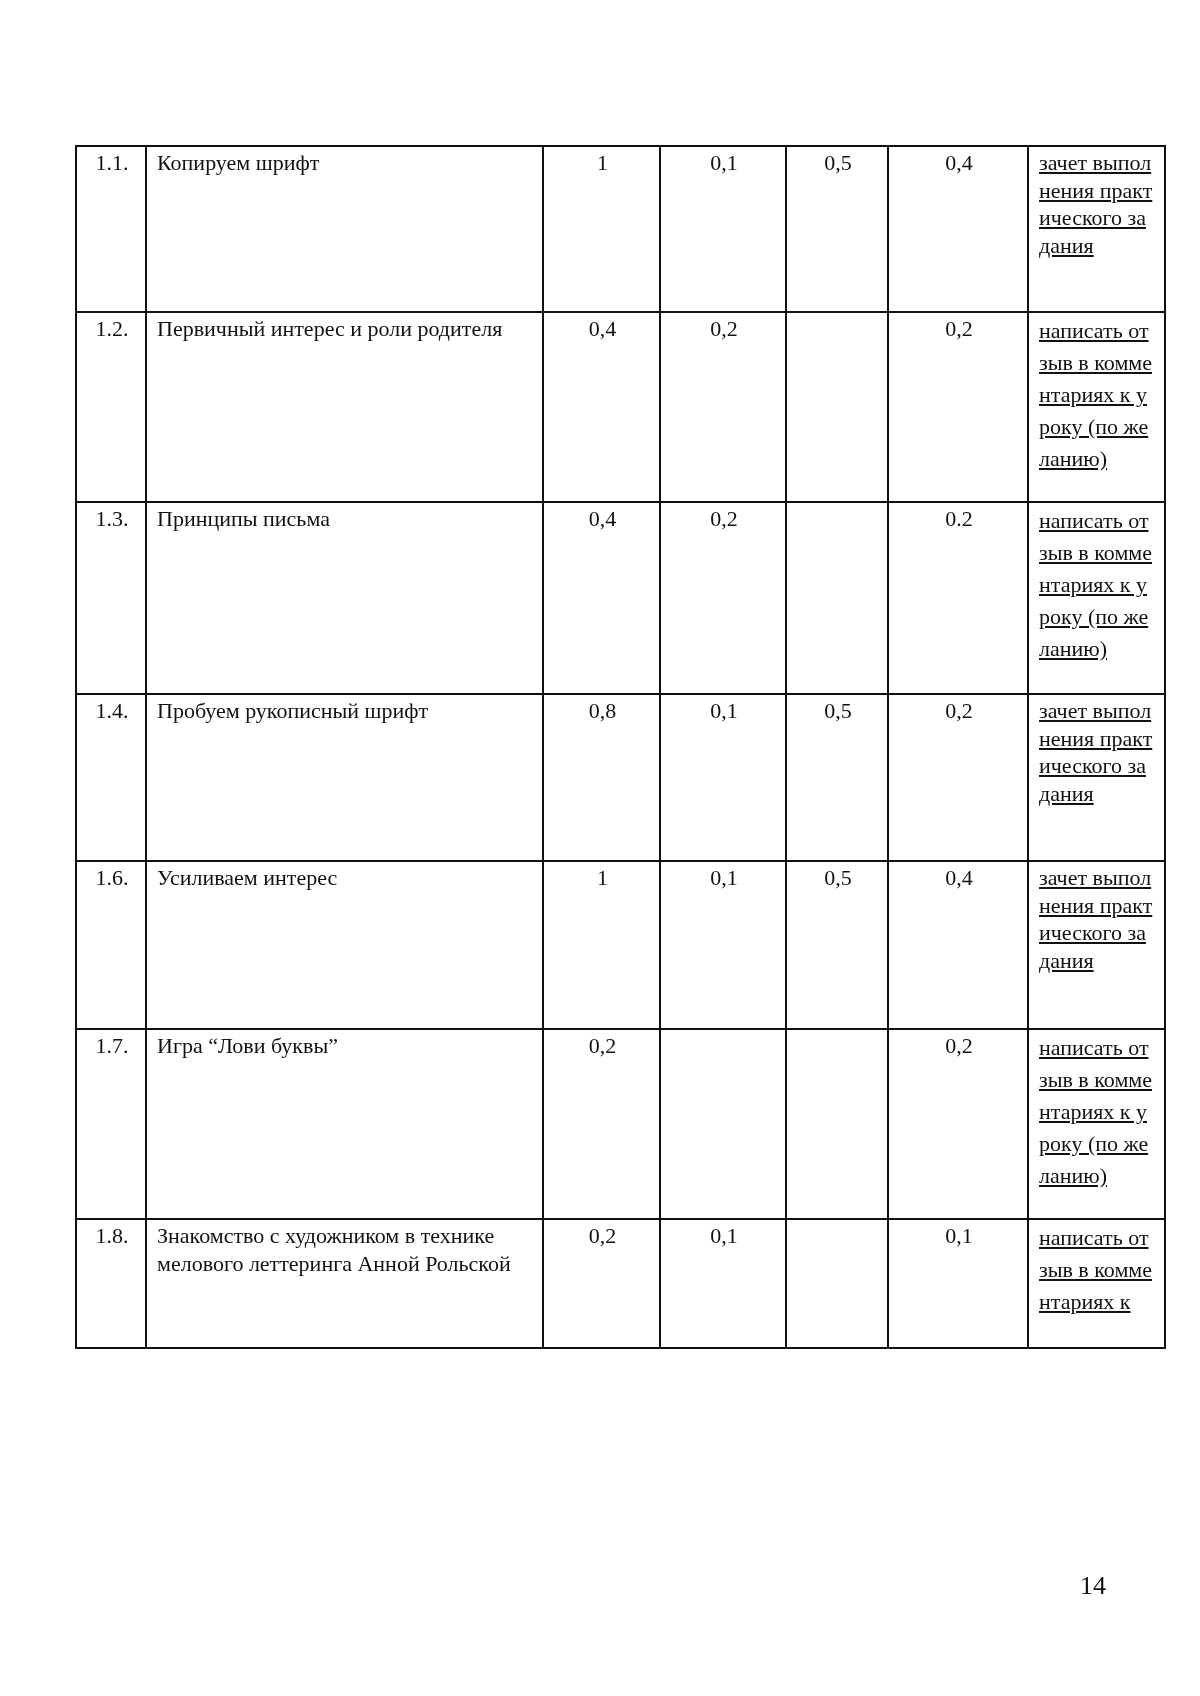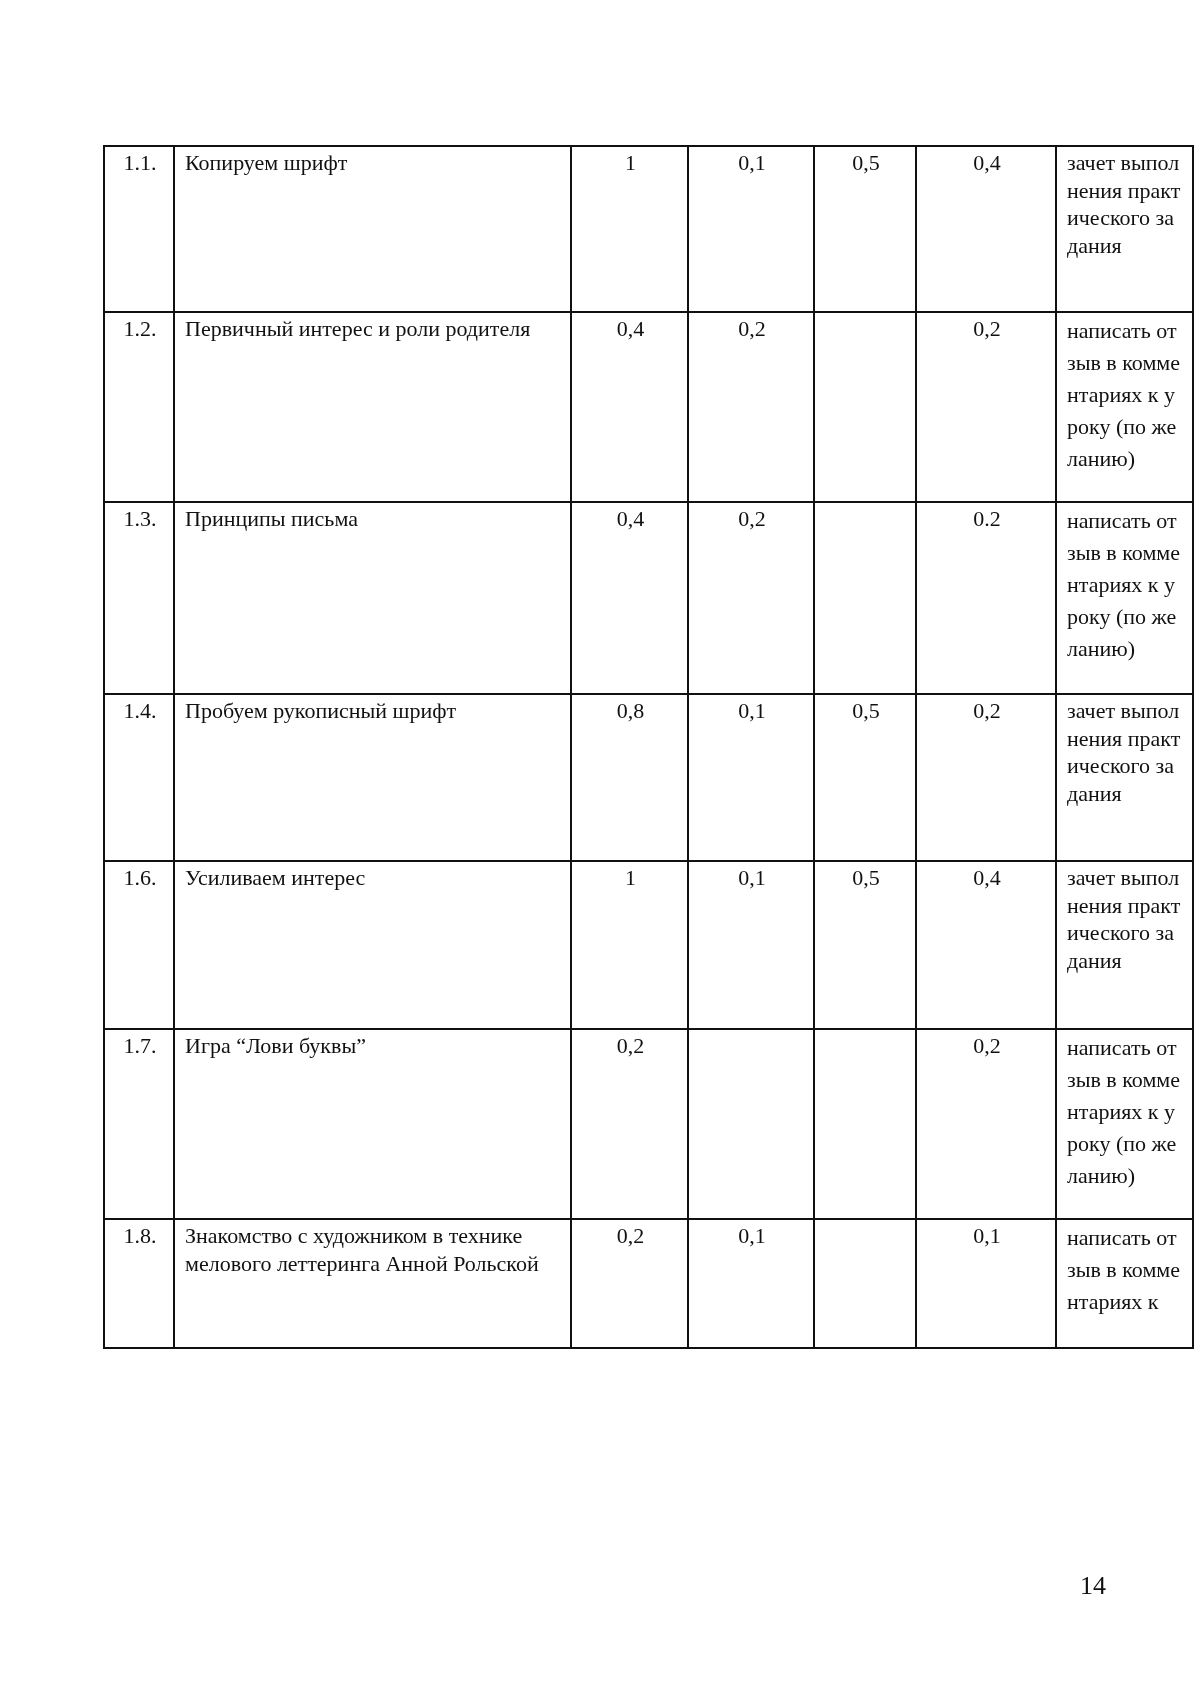--- a/index.html
+++ b/index.html
@@ -1,35 +1,35 @@
 <!DOCTYPE html>
 <html><head>
   <meta charset="utf-8">
   <style>
     html, body { margin: 0; padding: 0; background: #ffffff; }
     body { width: 1200px; height: 1696px; position: relative; overflow: hidden;
       font-family: "Liberation Serif", "DejaVu Serif", serif; color: #111111; }
     .page { position: absolute; left: 0; top: 0; width: 1200px; height: 1696px; background: #ffffff; }
     table.plan {
-      position: absolute; left: 103px; top: 145px;
+      position: absolute; left: 75px; top: 145px;
       border-collapse: collapse; table-layout: fixed;
       width: 1089px;
     }
     table.plan td {
       border: 2px solid #111111;
       vertical-align: top;
       font-size: 22px;
       line-height: 28px;
       padding: 2px 8px 0 10px;
       overflow: hidden;
     }
     td.num { text-align: center; padding-left: 4px; padding-right: 4px; }
     td.title { text-align: left; line-height: 32px; }
     td.val { text-align: center; }
-    td.form { padding-left: 10px; padding-right: 2px; word-break: break-all; }
+    td.form { padding-left: 10px; padding-right: 2px; word-break: break-all; text-decoration: underline; }
     td.form.review { line-height: 32px; }
     td.form.task { line-height: 27.5px; }
     col.c1 { width: 70px; }
     col.c2 { width: 397px; }
     col.c3 { width: 117px; }
     col.c4 { width: 126px; }
     col.c5 { width: 102px; }
     col.c6 { width: 140px; }
     col.c7 { width: 137px; }
     tr.r1 td { height: 162px; }

